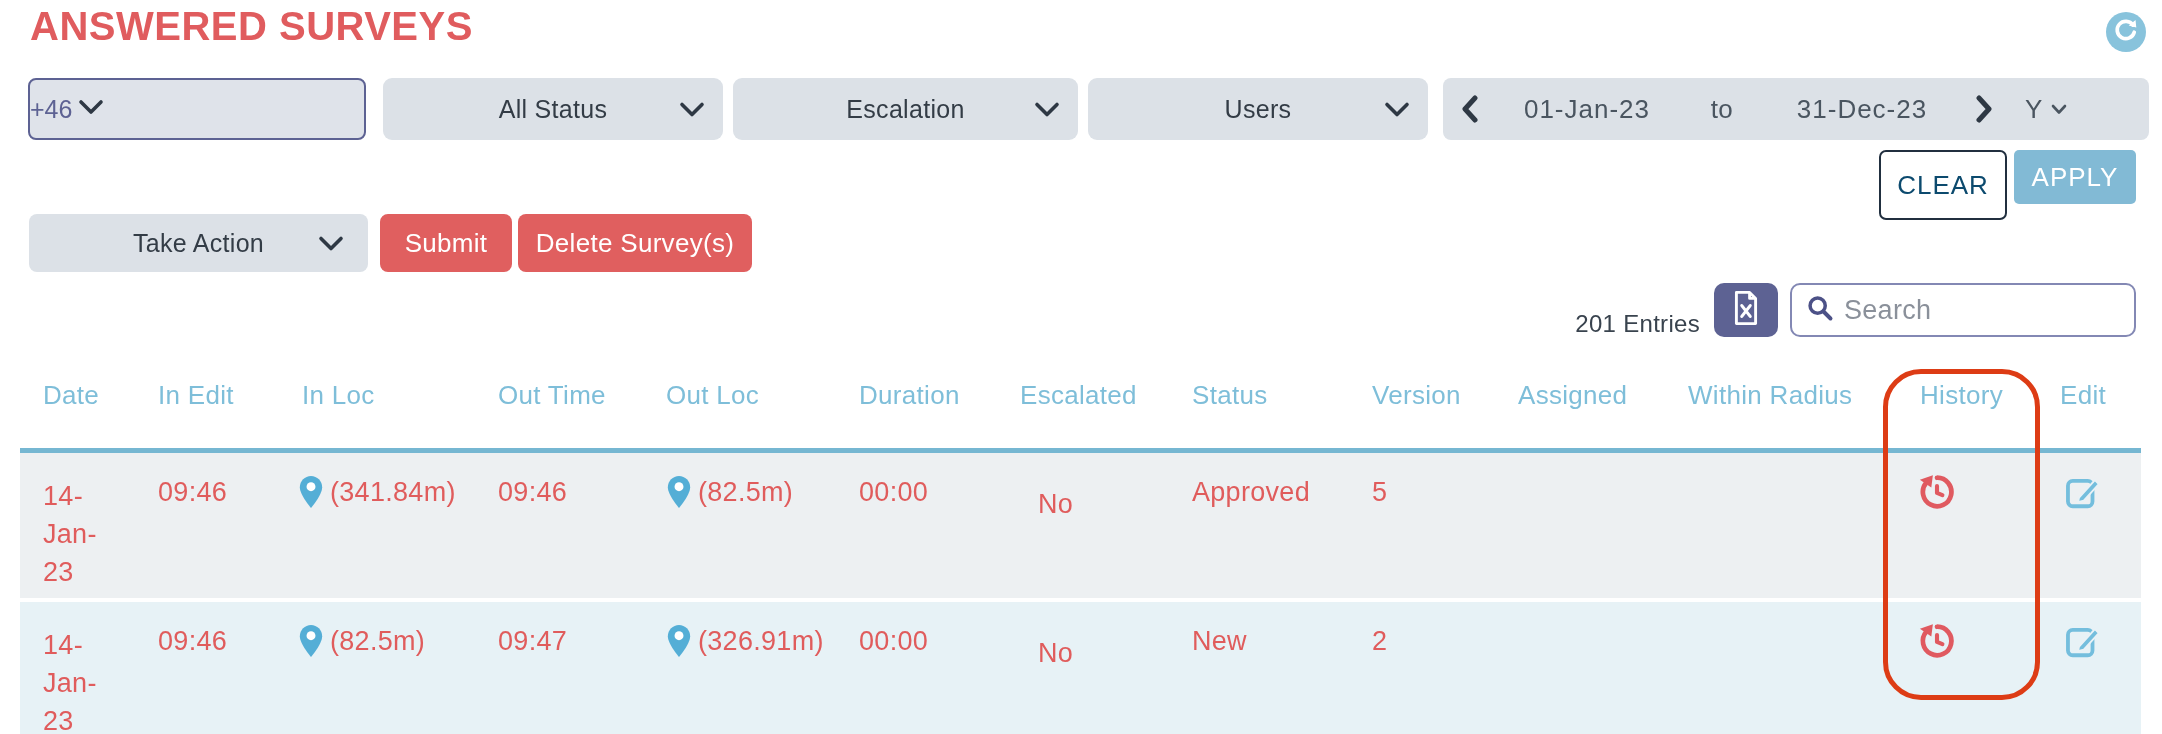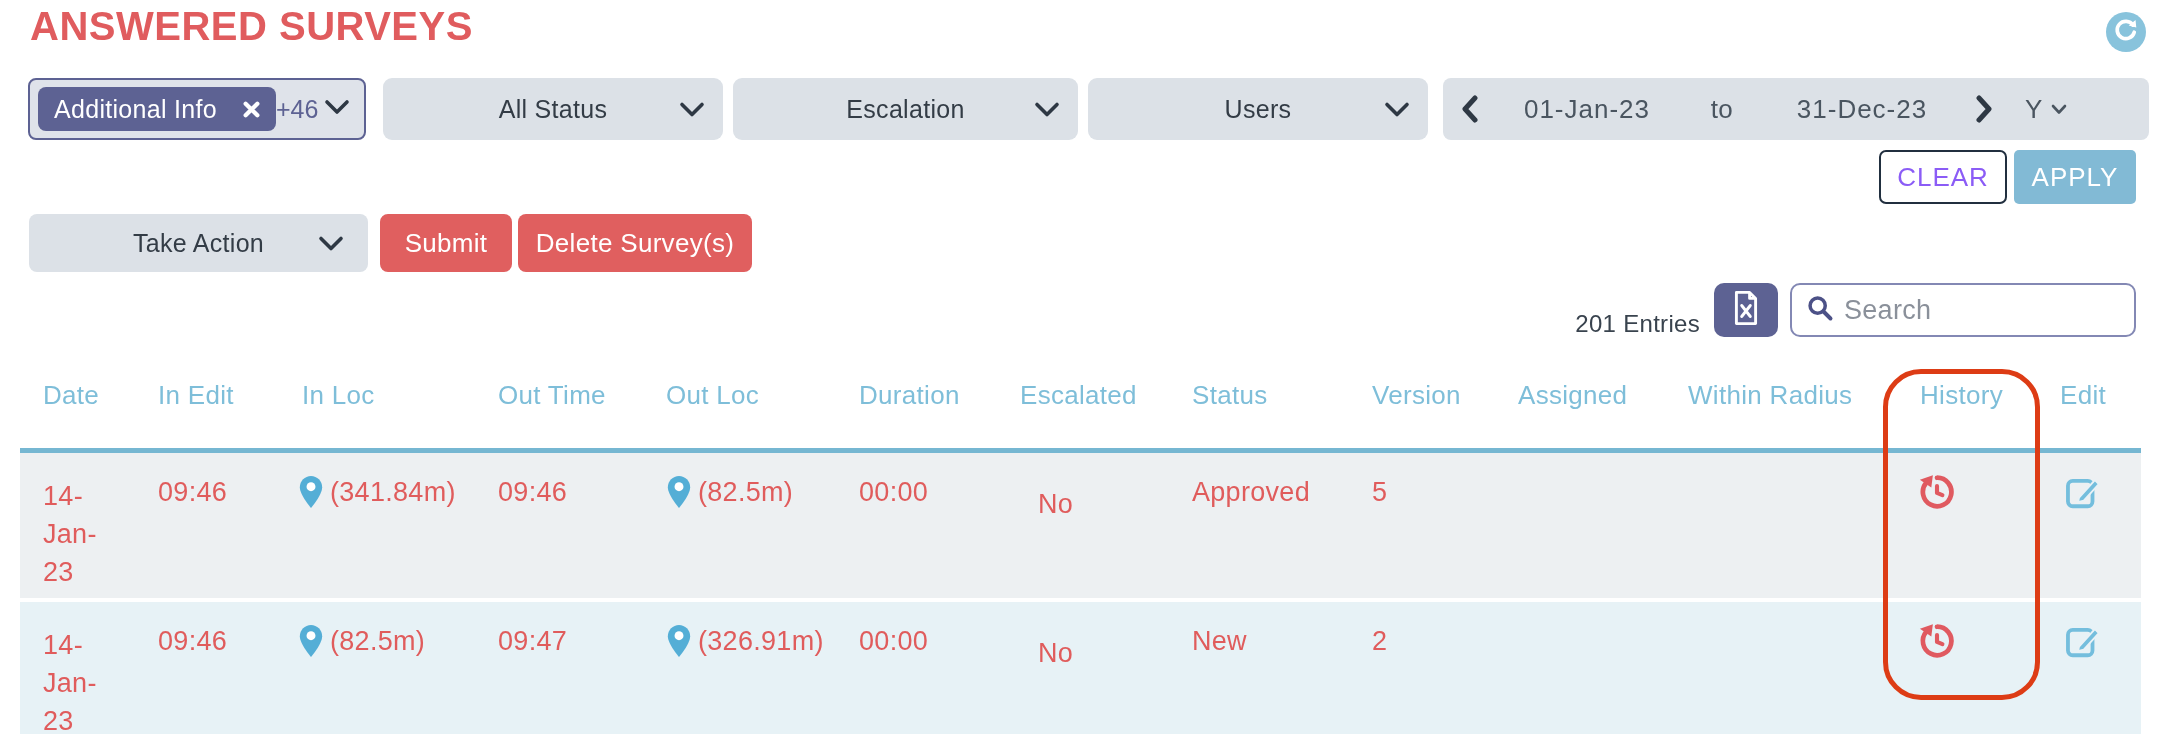--- a/index.html
+++ b/index.html
@@ -54,23 +54,23 @@
     font-size:26px; color:#4a5560; letter-spacing:1px;
   }
   .dr-arrow { width:54px; display:flex; justify-content:center; cursor:pointer; }
   .dr-text  { cursor:pointer; }
   .dr-from  { width:180px; text-align:center; }
   .dr-sep   { width:90px;  text-align:center; letter-spacing:.3px; }
   .dr-to    { width:190px; text-align:center; }
   .dr-unit  { margin-left:14px; display:flex; align-items:center; gap:8px; cursor:pointer; }
 
   .clear-btn {
-    left:1879px; top:150px; width:128px; height:54px;
+    left:1879px; top:150px; width:128px; height:70px;
     background:#ffffff; border:2.5px solid #212f3f; border-radius:7px;
-    font-size:26px; letter-spacing:1px; color:#8b5cf6;
+    font-size:26px; letter-spacing:1px; color:#0c4a6e;
     display:flex; align-items:center; justify-content:center; cursor:pointer;
   }
   .apply-btn {
     left:2014px; top:150px; width:122px; height:54px;
     background:#82bad5; border-radius:5px;
     font-size:26px; letter-spacing:1px; color:#ffffff;
     display:flex; align-items:center; justify-content:center; cursor:pointer;
   }
 
   
@@ -163,28 +163,20 @@
 <div class="abs refresh-btn">
   <span>
     <svg width="26" height="26" viewBox="0 0 24 24">
         <path d="M18.5 7.5 A8 8 0 1 0 19.6 14" fill="none" stroke="#ffffff" stroke-width="3.4" stroke-linecap="round"></path>
         <polygon points="14.5,7.8 21.5,9.6 20.8,2.8" fill="#ffffff"></polygon>
       </svg>
   </span>
 </div>
 
 <div class="abs multiselect">
-  <div class="ms-chip">
-    <span>Additional Info</span>
-    <span>
-      <svg width="17" height="17" viewBox="0 0 16 16">
-          <path d="M2.5 2.5 L13.5 13.5 M13.5 2.5 L2.5 13.5" stroke="#ffffff" stroke-width="4" stroke-linecap="round"></path>
-        </svg>
-    </span>
-  </div>
   <span class="ms-more">+46</span>
   <span class="ms-chevron">
     <svg width="26" height="16" viewBox="0 0 26 16">
         <polyline points="3,3 13,13 23,3" fill="none" stroke="#2e3844" stroke-width="3.6" stroke-linecap="round" stroke-linejoin="round"></polyline>
       </svg>
   </span>
 </div>
 
 <div class="abs filter f-status">
   <span>All Status</span>

